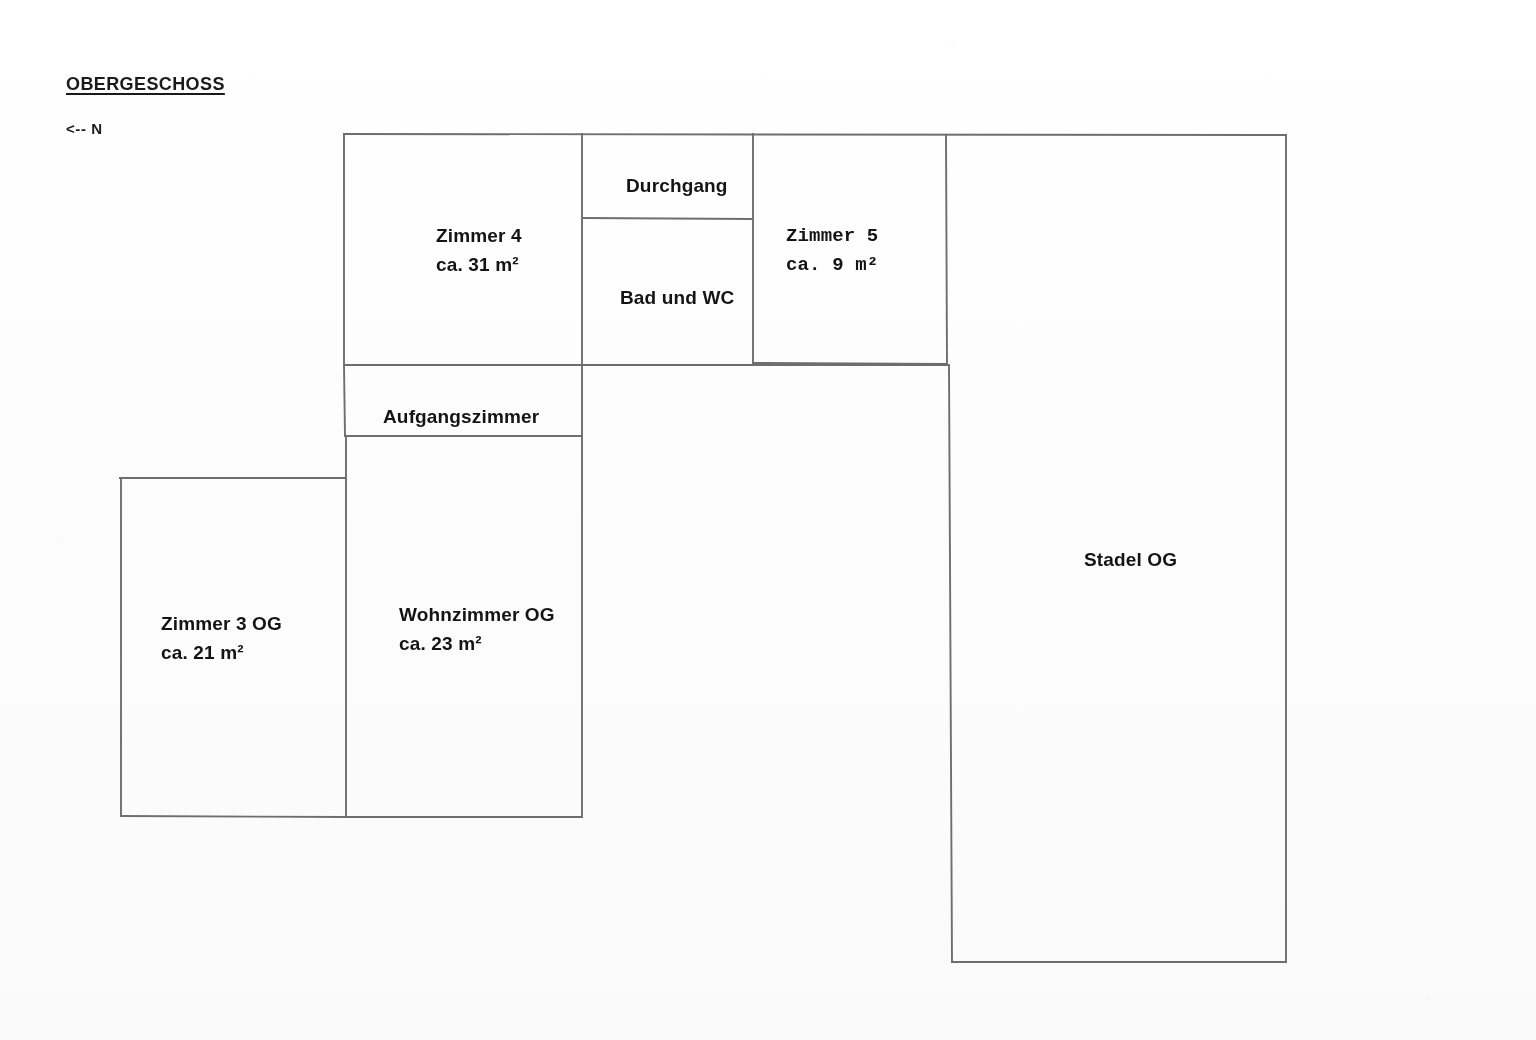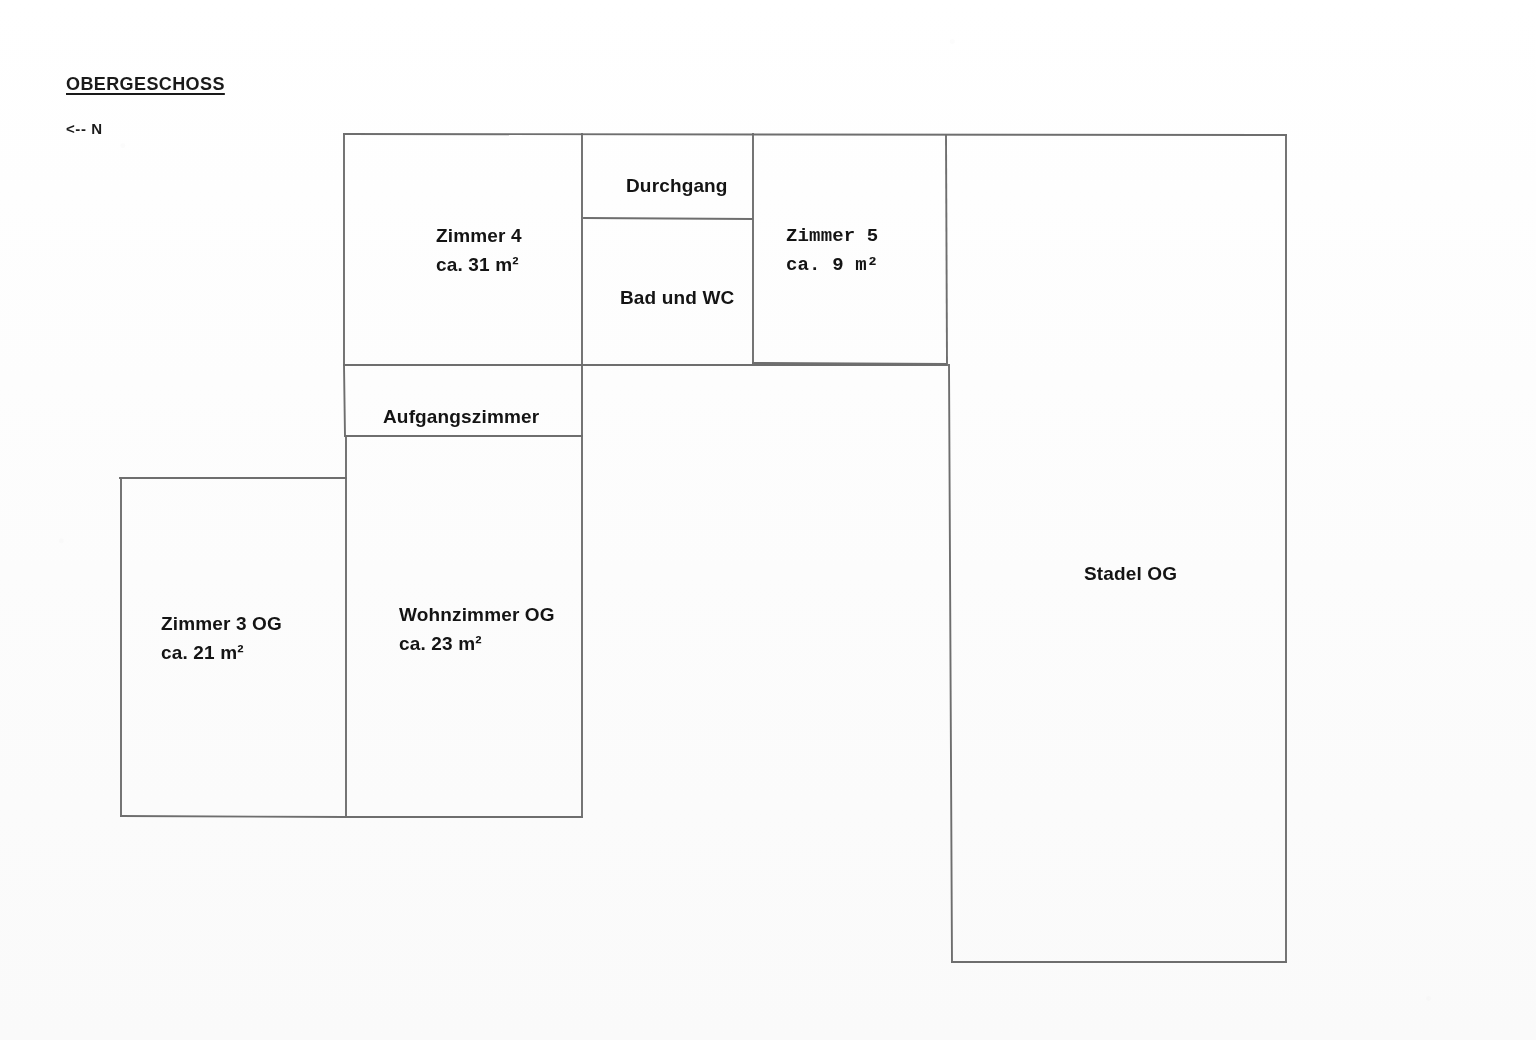--- a/index.html
+++ b/index.html
@@ -141,21 +141,21 @@
 
   <div class="room-label" style="left:620px; top:283px;">
     <span>Bad und WC</span>
   </div>
 
   <div class="room-label" style="left:786px; top:222px;font-family:Liberation Mono, monospace;">
     <span>Zimmer 5</span>
     <span class="area">ca. 9 m²</span>
   </div>
 
-  <div class="room-label" style="left:1084px; top:559px;text-align:center;">
+  <div class="room-label" style="left:1084px; top:545px;text-align:center;">
     <span>Stadel OG</span>
   </div>
 
   <div class="room-label" style="left:383px; top:394px;margin-top:8px;">
     <span>Aufgangszimmer</span>
   </div>
 
   <div class="room-label" style="left:399px; top:600px;">
     <span>Wohnzimmer OG</span>
     <span class="area">ca. 23 m²</span>

